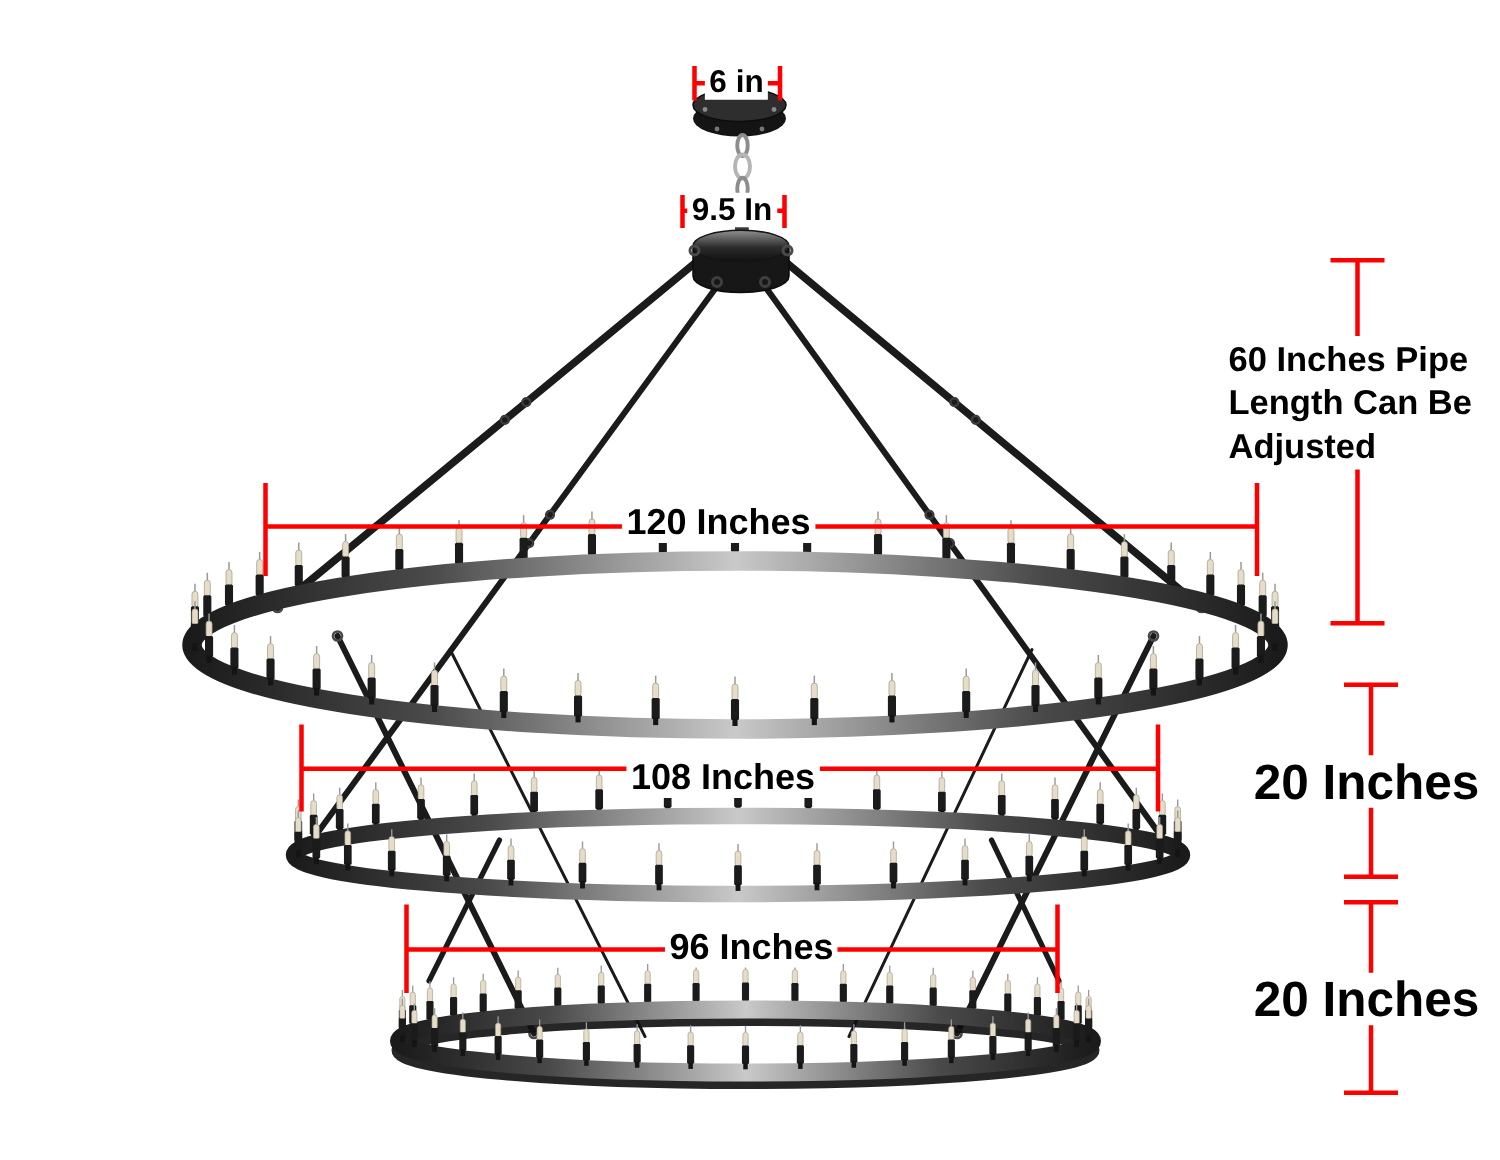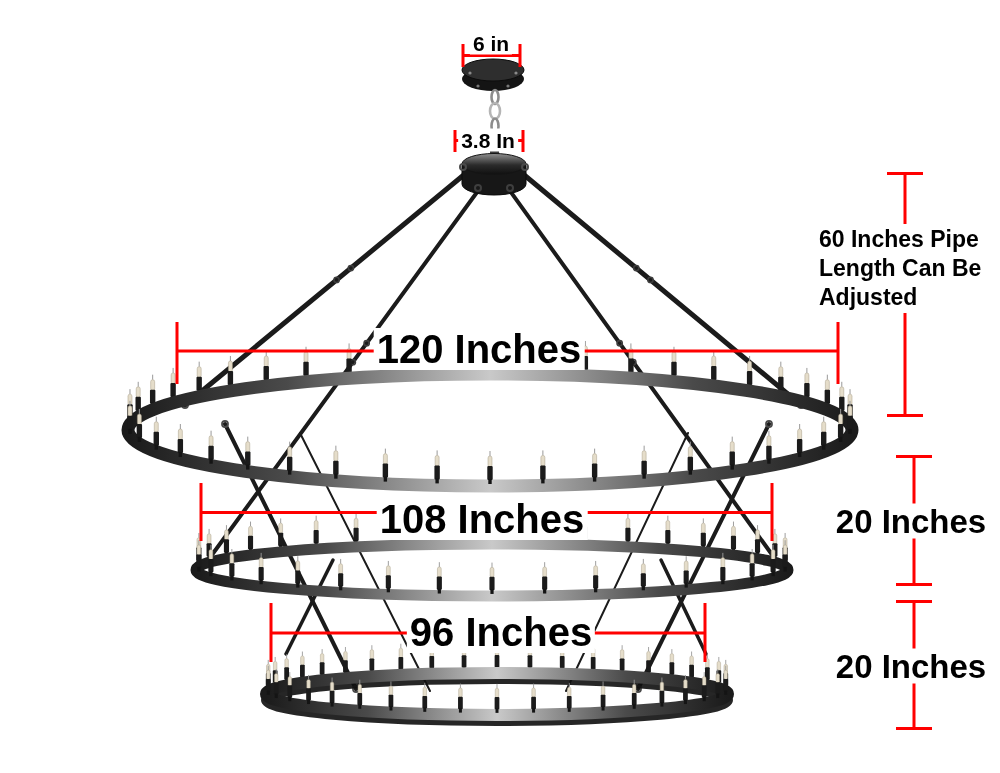--- a/index.html
+++ b/index.html
@@ -17,21 +17,21 @@
     font-family:"Liberation Sans","DejaVu Sans",sans-serif;
     overflow:hidden;
   }
   #art{position:absolute;left:0;top:0;}
   .lbl{
     position:absolute;font-weight:bold;color:var(--text-color);
     background:var(--bg-color);white-space:nowrap;line-height:1;
     transform:translate(-50%,-50%);padding:1px 3px;z-index:5;
   }
   .lbl-small{font-size:21px;}
-  .lbl-ring{font-size:40px;}
+  .lbl-ring{font-size:24px;}
   .lbl-gap{font-size:33px;}
   .lbl-note{
     position:absolute;font-weight:bold;color:var(--text-color);
     background:var(--bg-color);font-size:23px;line-height:29px;
     width:182px;white-space:normal;text-align:left;padding:1px 2px;z-index:5;
   }
   .dim{stroke:var(--dim-color);stroke-width:3;fill:none;}
 </style>
 </head>
 <body>
@@ -858,20 +858,20 @@
     <path class="dim" d="M455 130 V152 M523 130 V152 M455 140.5 H523"></path>
     <path class="dim" d="M177 322 V384 M838 322 V384 M177 351 H838"></path>
     <path class="dim" d="M201 483 V541 M772 483 V541 M201 512.5 H772"></path>
     <path class="dim" d="M271 603 V662 M705 603 V662 M271 633 H705"></path>
     <path class="dim" d="M887 173.5 H923 M887 415.5 H923 M905 175 V415"></path>
     <path class="dim" d="M896 456.5 H932 M896 584.5 H932 M914 456 V585"></path>
     <path class="dim" d="M896 601.5 H932 M896 728.5 H932 M914 602 V729"></path>
   </g>
 </svg>
 
-<div class="lbl lbl-small" style="left:491px;top:43px;">6 in</div>
-<div class="lbl lbl-small" style="left:488px;top:140px;">3.8 In</div>
+<div class="lbl lbl-small" style="left:491px;top:55px;">6 in</div>
+<div class="lbl lbl-small" style="left:488px;top:140px;">9.5 In</div>
 <div class="lbl lbl-ring" style="left:479px;top:349px;">120 Inches</div>
 <div class="lbl lbl-ring" style="left:482px;top:519px;">108 Inches</div>
 <div class="lbl lbl-ring" style="left:501px;top:632px;text-align:center;">96 Inches</div>
 <div class="lbl lbl-gap" style="left:911px;top:521px;">20 Inches</div>
 <div class="lbl lbl-gap" style="left:911px;top:666px;">20 Inches</div>
 <div class="lbl-note" style="left:817px;top:224px;">60 Inches Pipe Length Can Be Adjusted</div>
 
 </body></html>

